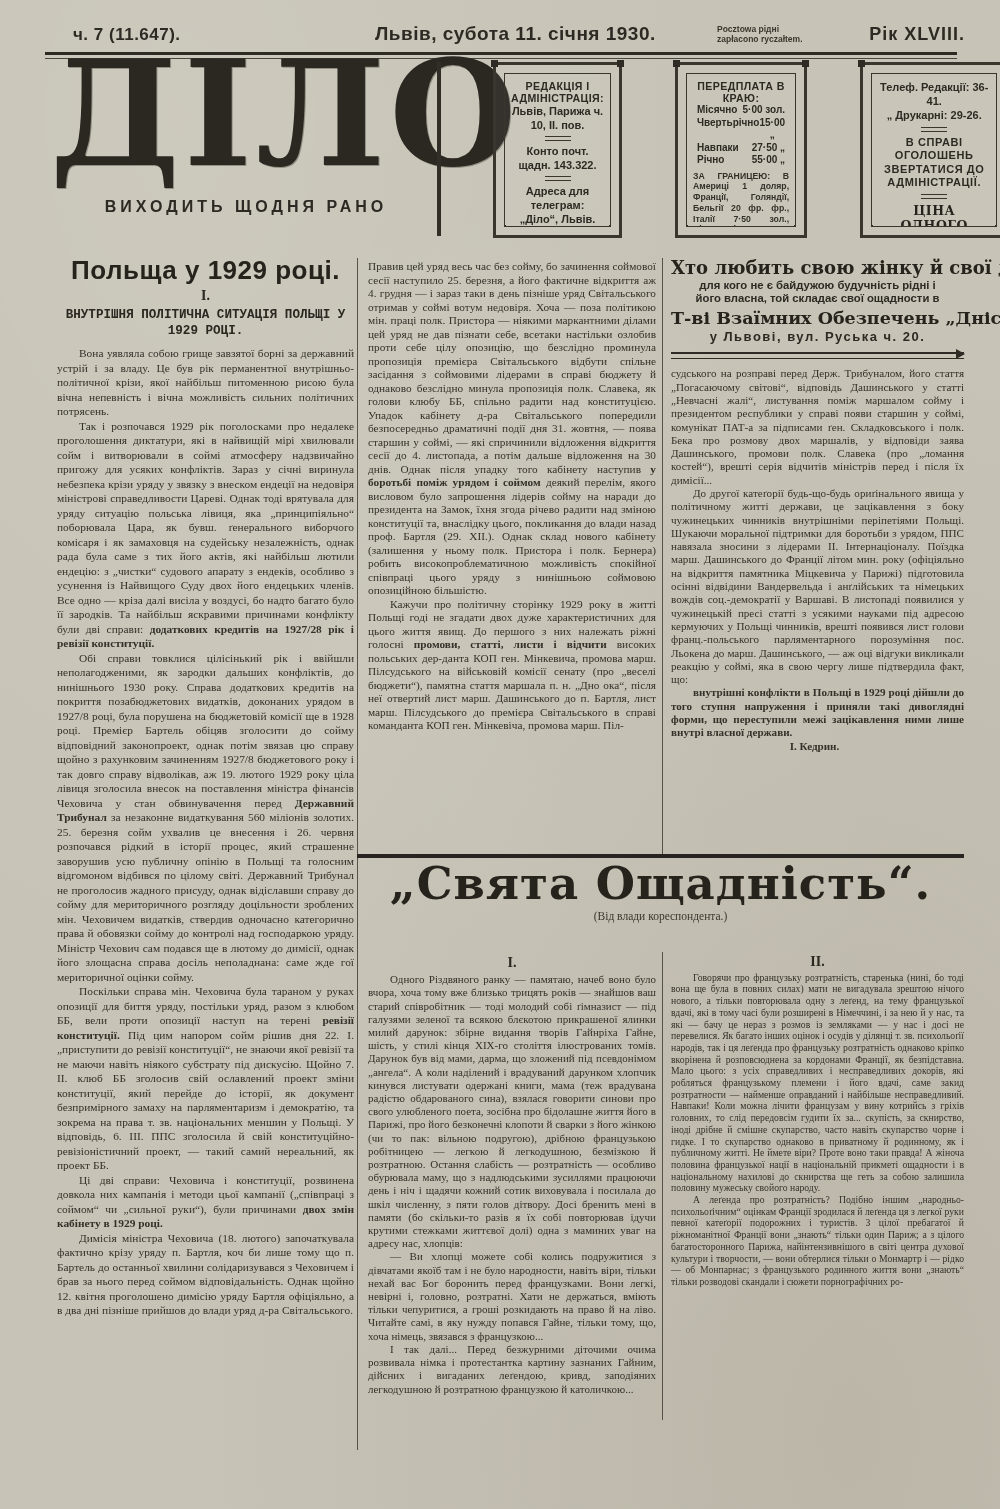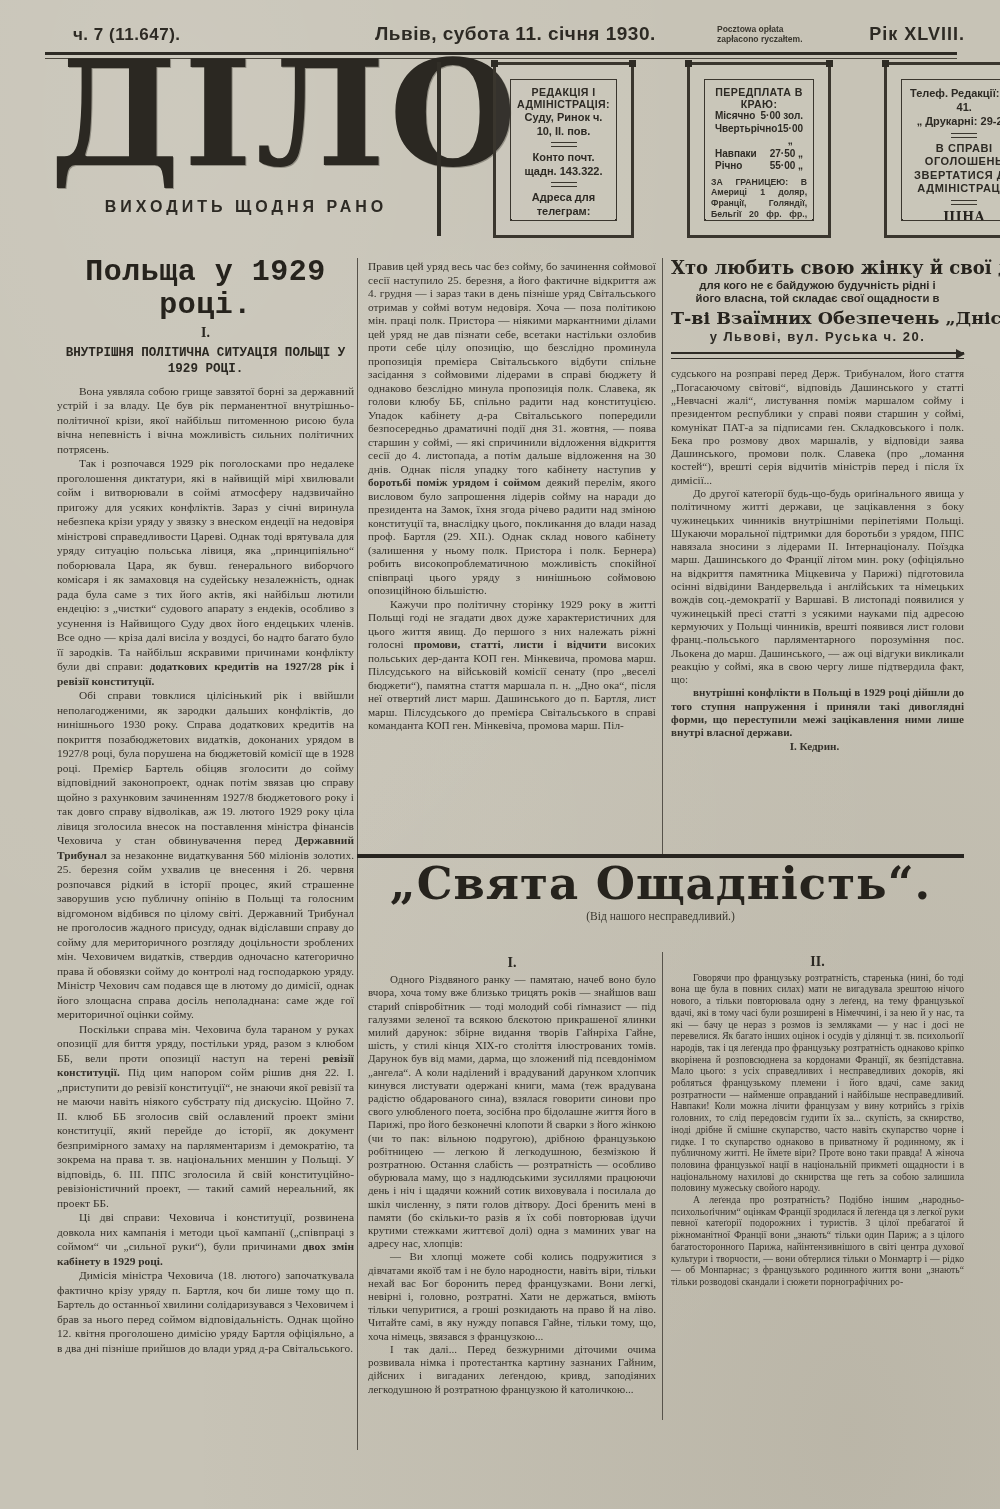--- a/index.html
+++ b/index.html
@@ -22,21 +22,21 @@
   .rule-top{position:absolute;top:52px;left:45px;width:912px;height:3px;border-top:3px solid #2e2b25;border-bottom:1px solid #4a463d;}
   
   .logo{position:absolute;left:50px;top:40px;width:392px;text-align:center;
     font-family:"DejaVu Serif",serif;font-weight:bold;font-size:146px;line-height:1.02;
     letter-spacing:4px;color:#2b2822;text-shadow:1px 1px 0 rgba(40,36,28,.35);}
   .tagline{position:absolute;left:50px;top:198px;width:392px;text-align:center;
     font:bold 16px "Liberation Sans",sans-serif;letter-spacing:4px;color:#2d2a24;}
   .mast-divider{position:absolute;left:437px;top:62px;height:174px;width:0;border-left:4px solid #312e27;}
   
   .boxes{position:absolute;left:449px;top:62px;width:514px;height:176px;display:flex;gap:9px;}
-  .ibox{position:relative;border:3px solid #3a362e;padding:14px;flex:1;background:rgba(255,255,252,.05);margin-left:44px;}
+  .ibox{position:relative;border:3px solid #3a362e;padding:8px;flex:1;background:rgba(255,255,252,.05);margin-left:44px;}
   .ibox-in{position:relative;border:1px solid #3a362e;height:100%;box-sizing:border-box;padding:6px 6px;overflow:hidden;text-align:center;}
   .ibox::before,.ibox::after,.ibox-in::before,.ibox-in::after{
     content:"";position:absolute;width:7px;height:7px;background:#2e2b24;}
   .ibox::before{left:-5px;top:-5px;} .ibox::after{right:-5px;top:-5px;}
   .ibox-in::before{left:-6px;bottom:-6px;} .ibox-in::after{right:-6px;bottom:-6px;}
   .bx-t{font:bold 10.6px "Liberation Sans",sans-serif;letter-spacing:.4px;color:#2d2a24;}
   .bx-l{font:bold 11px "Liberation Sans",sans-serif;line-height:13.5px;color:#2d2a24;margin-top:1px;}
   .mini-rule{width:26px;height:3px;border-top:1px solid #3a362e;border-bottom:1px solid #3a362e;margin:4px auto;}
   .sub-row{display:flex;justify-content:space-between;font:bold 10px "Liberation Sans",sans-serif;line-height:12.5px;padding:0 4px;color:#2d2a24;}
   .abroad{font:bold 8.7px "Liberation Sans",sans-serif;line-height:10.8px;text-align:justify;margin-top:4px;color:#33302a;}
@@ -48,21 +48,21 @@
   #vl-2{left:662px;top:258px;height:597px;}
   #vl-3{left:662px;top:952px;height:468px;}
   .col{position:absolute;text-align:justify;}
   #a1-left{left:57px;top:256px;width:297px;font-size:11.4px;line-height:14.5px;}
   #a1-mid{left:368px;top:260px;width:288px;height:596px;overflow:hidden;font-size:11.3px;line-height:13.5px;}
   #a1-right{left:671px;top:258px;width:293px;font-size:11.1px;line-height:13.3px;}
   #a2-col1{left:368px;top:952px;width:288px;font-size:11px;line-height:13.2px;}
   #a2-col2{left:671px;top:952px;width:293px;font-size:9.7px;line-height:11.7px;}
   .para{margin:0;text-indent:22px;}
   .para.noindent{text-indent:0;}
-  .a1-title{font-family:Liberation Mono, monospace;font-weight:bold;font-size:30px;line-height:1.1;text-align:center;text-indent:0;letter-spacing:.5px;color:#26231d;margin:0 0 4px 0;}
+  .a1-title{font-family:Liberation Sans, sans-serif;font-weight:bold;font-size:26px;line-height:1.1;text-align:center;text-indent:0;letter-spacing:.5px;color:#26231d;margin:0 0 4px 0;}
   .sec-num{text-align:center;text-indent:0;font-weight:bold;font-size:14px;margin:4px 0 4px 0;color:#2b2822;}
   .a1-sub{font-weight:bold;font-size:12.6px;line-height:16px;text-align:center;text-indent:0;margin:0 0 7px 0;color:#2b2822;font-family:Liberation Mono, monospace;}
   .bold-run{font-weight:bold;}
   .res-bold{font-weight:bold;}
   .sig-line{text-align:center;text-indent:0;font-weight:bold;margin:0;padding-right:6px;}
   
   .ad{text-align:center;margin-bottom:4px;}
   .ad-l1{font-family:"DejaVu Serif",serif;font-weight:bold;font-size:18px;white-space:nowrap;color:#26231d;line-height:1.15;}
   .ad-l2,.ad-l3{font:bold 11.3px "Liberation Sans",sans-serif;line-height:13.5px;color:#2d2a24;}
   .ad-l4{font-family:"DejaVu Serif",serif;font-weight:bold;font-size:17.5px;white-space:nowrap;color:#26231d;line-height:1.3;margin-top:1px;}
@@ -79,37 +79,37 @@
 </style>
 </head>
 <body>
 
 <div class="paper">
 
   <div class="topbar">
     <span class="tb-issue">ч. 7 (11.647).</span>
     <span class="tb-date">Львів, субота 11. січня 1930.</span>
     <span class="tb-postal">
-      <span>Pocztowa opłata</span><br>
+      <span>Pocztowa рідні</span><br>
       <span>zapłacono ryczałtem.</span>
     </span>
     <span class="tb-year">Рік XLVIII.</span>
   </div>
   <div class="rule-top"></div>
 
   <div class="logo">ДІЛО</div>
   <div class="tagline">ВИХОДИТЬ ЩОДНЯ РАНО</div>
   <div class="mast-divider"></div>
 
   <div class="boxes">
 
     <div class="ibox">
       <div class="ibox-in">
         <div class="bx-t">РЕДАКЦІЯ І АДМІНІСТРАЦІЯ:</div>
-        <div class="bx-l">Суду, Ринок ч. 10, ІІ. пов.</div>
+        <div class="bx-l">Львів, Парижа ч. 10, ІІ. пов.</div>
         <div class="mini-rule"></div>
         <div class="bx-l">Конто почт. щадн. 143.322.</div>
         <div class="mini-rule"></div>
         <div class="bx-l">Адреса для телеграм:</div>
         <div class="bx-l">„Діло“, Львів.</div>
         <div class="mini-rule"></div>
         <div class="bx-l">Головний Редактор приймає від 11—12 год. передполуднем.</div>
 
       </div>
     </div>
@@ -182,21 +182,21 @@
     <div class="ad-rule"></div>
     <p class="para noindent"><span>судського на розправі перед Держ. Трибуналом, його стаття „Погасаючому світові“, відповідь Дашинського у статті „Невчасні жалі“, листування поміж маршалом сойму і президентом республики у справі появи старшин у соймі, комунікат ПАТ-а за підписами ґен. Складковського і полк. Бека про розмову двох маршалів, у відповіди заява Дашинського, промови полк. Славека (про „ломання костей“), врешті серія відчитів міністрів перед і після їх димісії...</span></p>
     <p class="para"><span>До другої катеґорії будь-що-будь ориґінального явища у політичному житті держави, це зацікавлення з боку чужинецьких чинників внутрішніми періпетіями Польщі. Шукаючи моральної підтримки для боротьби з урядом, ППС навязала зносини з лідерами ІІ. Інтернаціоналу. Поїздка марш. Дашинського до Франції літом мин. року (офіціяльно на відкриття памятника Міцкевича у Парижі) підготовила осінні відвідини Вандервельда і анґлійських та німецьких вождів соц.-демократії у Варшаві. В листопаді появилися у чужинецькій пресі статті з усякими науками під адресою кермуючих у Польщі чинників, врешті появився лист голови франц.-польського парляментарного порозуміння пос. Льокена до марш. Дашинського, — аж оці відгуки викликали реакцію у соймі, яка в свою чергу лише підтвердила факт, що:</span></p>
     <p class="para res-bold"><span>внутрішні конфлікти в Польщі в 1929 році дійшли до того ступня напруження і приняли такі дивоглядні форми, що переступили межі зацікавлення ними лише внутрі власної держави.</span></p>
     <p class="sig-line">І. Кедрин.</p>
   </div>
 
   <div class="a2-rule"></div>
   <div class="a2-head">
     <div class="a2-title">„Свята Ощадність“.</div>
-    <div class="a2-by">(Від нашого несправедливий.)</div>
+    <div class="a2-by">(Від влади кореспондента.)</div>
   </div>
 
   <div class="col" id="a2-col1">
     <div class="sec-num">І.</div>
     <p class="para"><span>Одного Різдвяного ранку — памятаю, начеб воно було вчора, хоча тому вже близько трицять років — знайшов ваш старий співробітник — тоді молодий собі ґімназист — під галузями зеленої та всякою блєкотою прикрашеної ялинки милий дарунок: збірне видання творів Гайнріха Гайне, шість, у стилі кінця XIX-го століття ілюстрованих томів. Дарунок був від мами, дарма, що зложений під псевдонімом „ангела“. А коли наділений і врадуваний дарунком хлопчик кинувся листувати одержані книги, мама (теж врадувана радістю обдарованого сина), взялася говорити синови про свого улюбленого поета, зосібна про бідолашне життя його в Парижі, про його безконечні клопоти й сварки з його жінкою (чи то пак: вільною подругою), дрібною французькою робітницею — легкою й легкодушною, безмізкою й розтратною. Остання слабість — розтратність — особливо обурювала маму, що з надлюдськими зусиллями працюючи день і ніч і щадячи кожний сотик виховувала і посилала до шкіл численну, з пяти голов дітвору. Досі бренить мені в памяти (бо скільки-то разів я їх собі повторював ідучи крутими стежками життєвої долі) одна з маминих уваг на адресу нас, хлопців:</span></p>
     <p class="para"><span>— Ви хлопці можете собі колись подружитися з дівчатами якоїб там і не було народности, навіть віри, тільки нехай вас Бог боронить перед французками. Вони легкі, невірні і, головно, розтратні. Хати не держаться, вміють тільки чепуритися, а гроші розкидають на право й на ліво. Читайте самі, в яку нужду попався Гайне, тільки тому, що, хоча німець, звязався з французкою...</span></p>
     <p class="para"><span>І так далі... Перед безжурними діточими очима розвивала німка і протестантка картину зазнаних Гайним, дійсних і вигаданих леґендою, кривд, заподіяних легкодушною й розтратною французкою й католичкою...</span></p>
   </div>
 
   <div class="col" id="a2-col2">

